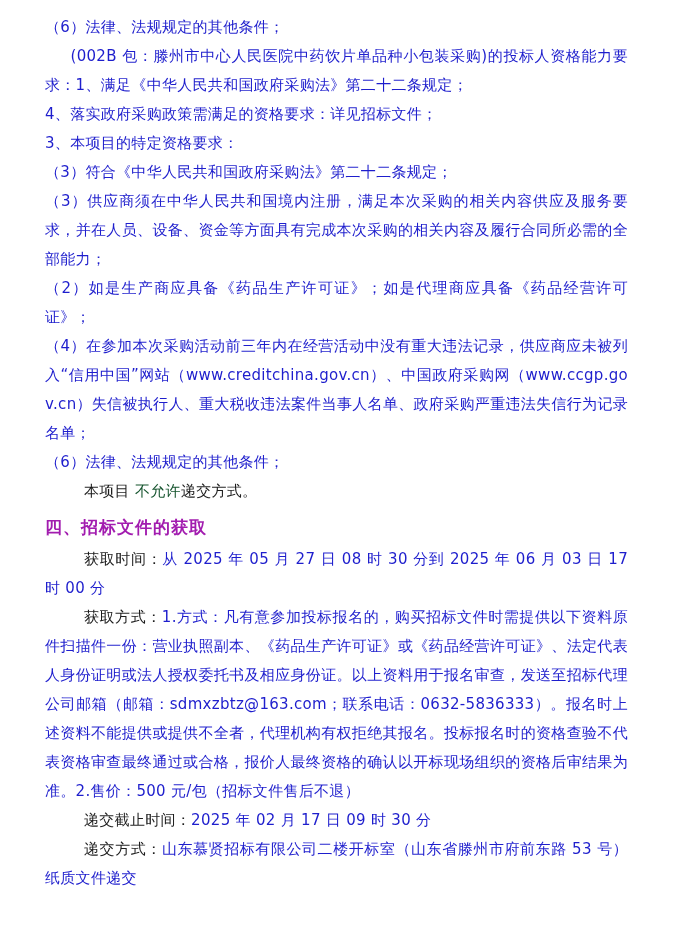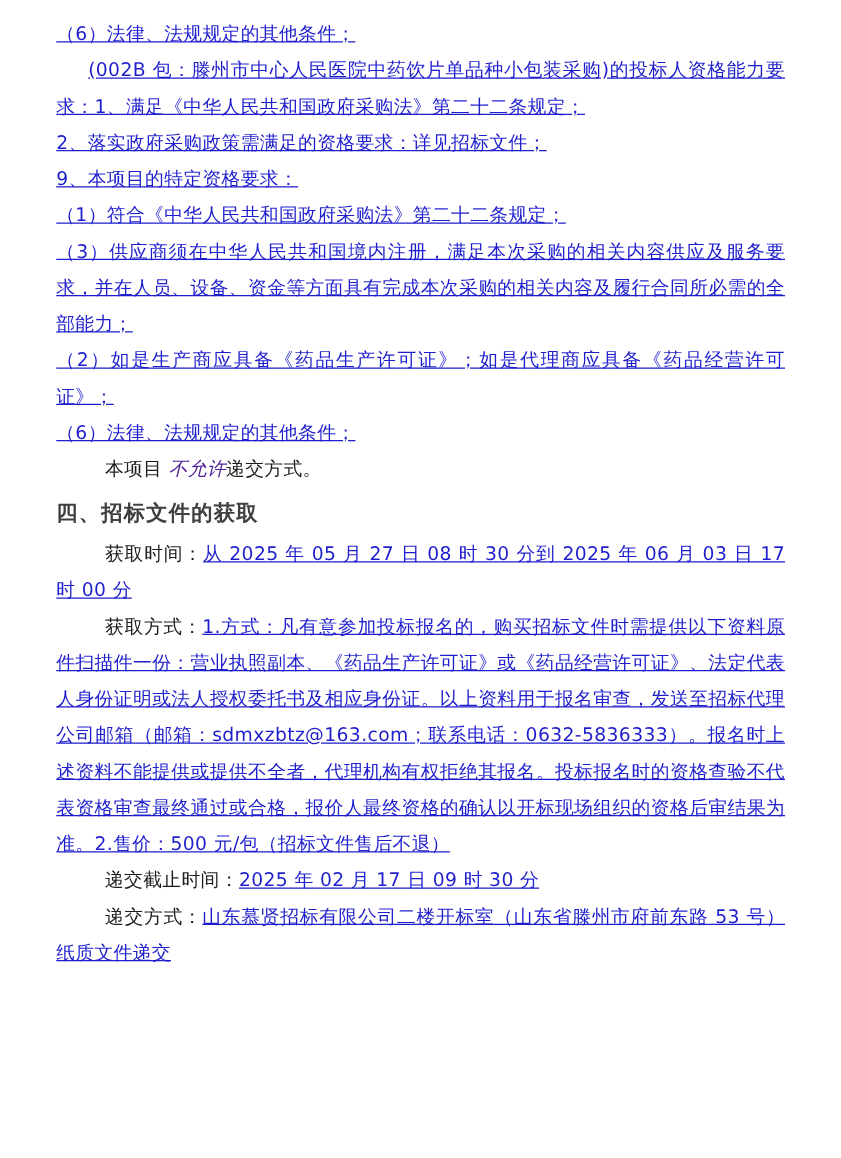--- a/index.html
+++ b/index.html
@@ -17,56 +17,56 @@
     background: #ffffff;
   }
   .p {
     margin: 0;
     font-size: 15px;
     line-height: 29px;
     text-align: justify;
     letter-spacing: 0.3px;
     word-break: break-all;
   }
-  .blue  { color: #1e1ecd; text-decoration: underline; }
+  .blue  { color: #1e1ecd; }
   .black { color: #1d1d1d; }
   .ind2  { text-indent: 1.7em; }
   .ind3  { text-indent: 2.6em; }
   .em {
-    font-style: italic;
-    color: #4c1d95;
+    color: #14532d;
   }
   .h {
     margin: 6px 0 3px 0;
     font-size: 17px;
     line-height: 30px;
     font-weight: 700;
-    color: #404040;
+    color: #a21caf;
     letter-spacing: 1px;
   }
 </style>
 </head>
 <body>
 
 <div class="page">
 
   <p class="p blue">（6）法律、法规规定的其他条件；</p>
 
   <p class="p blue ind2">(002B 包：滕州市中心人民医院中药饮片单品种小包装采购)的投标人资格能力要求：1、满足《中华人民共和国政府采购法》第二十二条规定；</p>
 
-  <p class="p blue">2、落实政府采购政策需满足的资格要求：详见招标文件；</p>
+  <p class="p blue">4、落实政府采购政策需满足的资格要求：详见招标文件；</p>
 
-  <p class="p blue">9、本项目的特定资格要求：</p>
+  <p class="p blue">3、本项目的特定资格要求：</p>
 
-  <p class="p blue">（1）符合《中华人民共和国政府采购法》第二十二条规定；</p>
+  <p class="p blue">（3）符合《中华人民共和国政府采购法》第二十二条规定；</p>
 
   <p class="p blue">（3）供应商须在中华人民共和国境内注册，满足本次采购的相关内容供应及服务要求，并在人员、设备、资金等方面具有完成本次采购的相关内容及履行合同所必需的全部能力；</p>
 
   <p class="p blue">（2）如是生产商应具备《药品生产许可证》；如是代理商应具备《药品经营许可证》；</p>
 
+  <p class="p blue">（4）在参加本次采购活动前三年内在经营活动中没有重大违法记录，供应商应未被列入“信用中国”网站（www.creditchina.gov.cn）、中国政府采购网（www.ccgp.gov.cn）失信被执行人、重大税收违法案件当事人名单、政府采购严重违法失信行为记录名单；</p>
 
 
   <p class="p blue">（6）法律、法规规定的其他条件；</p>
 
   <p class="p black ind3"><span>本项目 </span><span class="em">不允许</span><span>递交方式。</span></p>
 
   <h2 class="h">四、招标文件的获取</h2>
 
   <p class="p ind3"><span class="black">获取时间：</span><span class="blue">从 2025 年 05 月 27 日 08 时 30 分到 2025 年 06 月 03 日 17 时 00 分</span></p>
 

